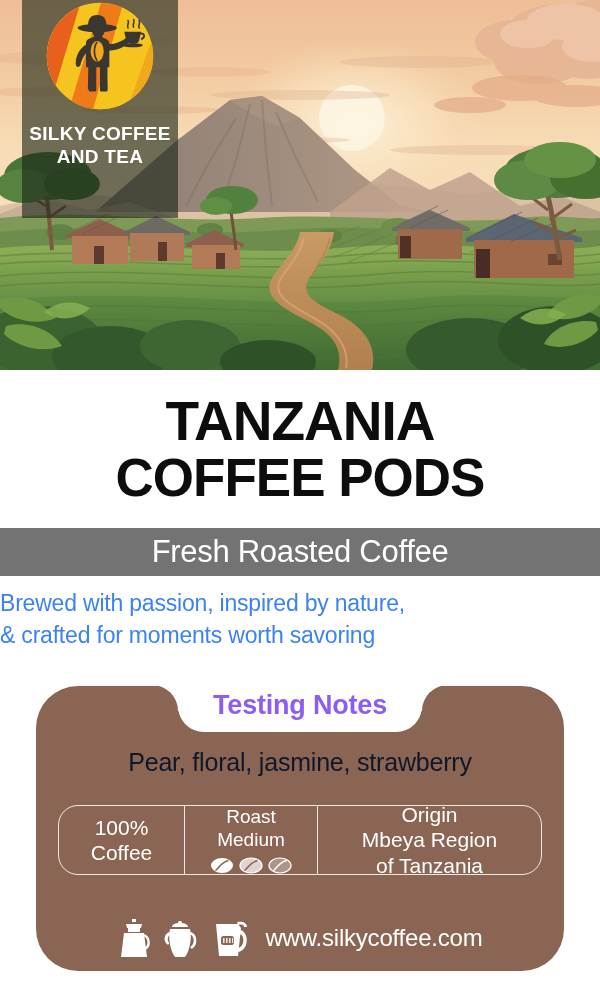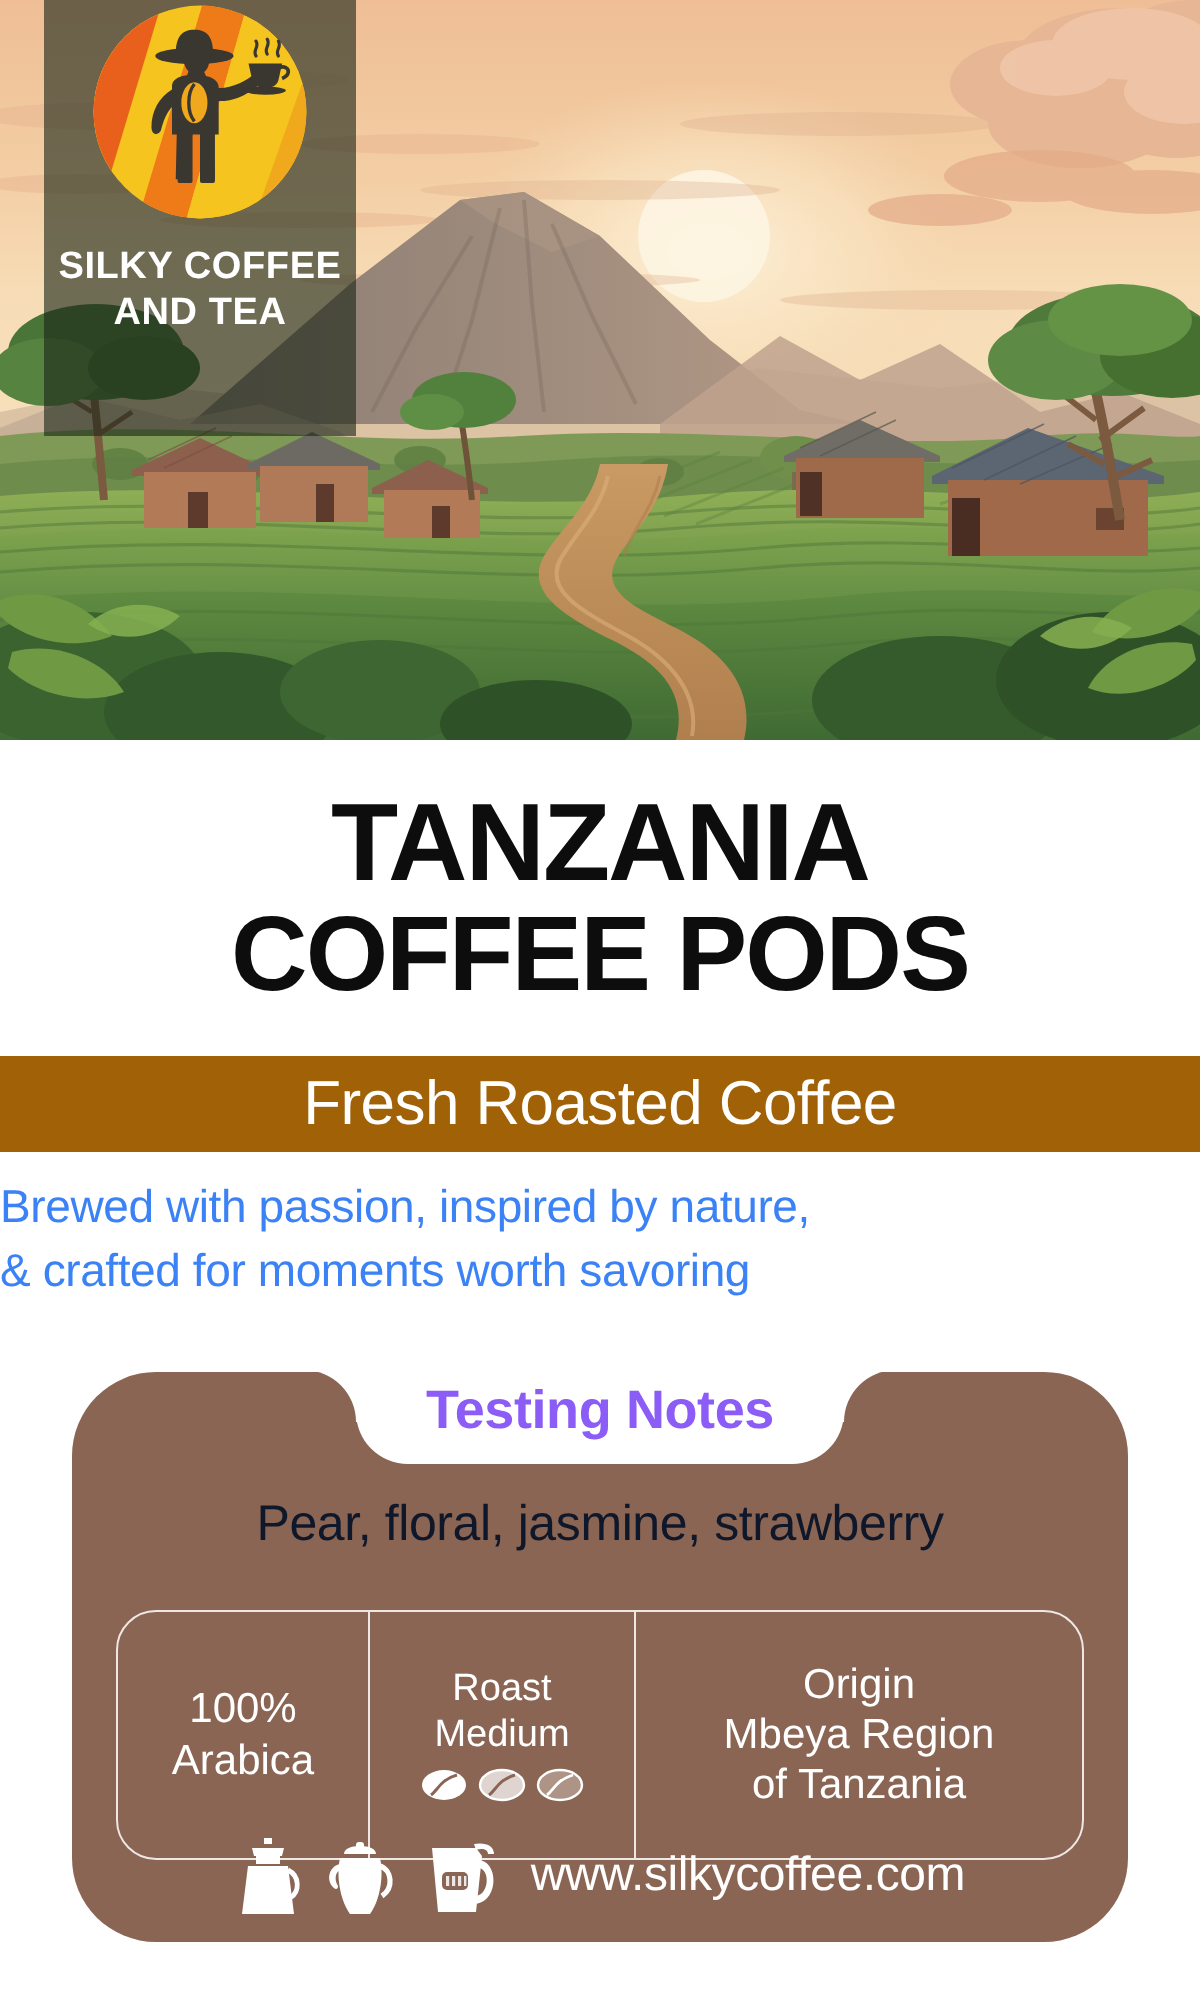--- a/index.html
+++ b/index.html
@@ -34,21 +34,21 @@
   }
   .title-line {
     font-weight:bold; color:#0d0d0d;
     font-size:55px; line-height:1.06; letter-spacing:-1px;
   }
   .title-line.l2 { font-size:53px; }
 
   
   .gray-band {
     position:absolute; left:0; top:528px; width:600px; height:48px;
-    background:#a16207; display:flex; align-items:center; justify-content:center;
+    background:#737373; display:flex; align-items:center; justify-content:center;
   }
   .gray-band-text {
     color:#ffffff; font-size:31px; font-weight:500; letter-spacing:-0.3px;
   }
 
   
   .tagline {
     position:absolute; left:0; top:588px; width:600px;
     text-align:left; color:#3b82f6;
     font-size:23px; line-height:1.38; letter-spacing:-0.2px;
@@ -89,21 +89,21 @@
     font-size:27px; white-space:nowrap; letter-spacing:-0.2px;
   }
   .notes-body {
     position:absolute; left:0; top:62px; width:100%;
     z-index:3; text-align:center; color:#0f172a;
     font-size:25px; letter-spacing:-0.2px;
   }
 
   
   .spec-box {
-    position:absolute; left:22px; top:119px; width:484px; height:125px;
+    position:absolute; left:22px; top:119px; width:484px; height:70px;
     border:1.5px solid rgba(255,255,255,0.85); border-radius:20px;
     display:flex; z-index:3; overflow:hidden;
   }
   .spec-col {
     display:flex; flex-direction:column; align-items:center; justify-content:center;
     color:#ffffff; text-align:center; line-height:1.2;
     border-right:1.5px solid rgba(255,255,255,0.85);
   }
   .spec-col:last-child { border-right:none; }
   .spec-col.c1 { width:126px; }
@@ -419,21 +419,21 @@
 <div class="panel">
   <div class="panel-bg"></div>
   <div class="notch"></div>
   <div class="notes-title">Testing Notes</div>
   <div class="notes-body">Pear, floral, jasmine, strawberry</div>
 
   <div class="spec-box">
 
     <div class="spec-col c1">
       <div class="spec-t1">100%</div>
-      <div class="spec-t1">Arabica</div>
+      <div class="spec-t1">Coffee</div>
     </div>
 
     <div class="spec-col c2">
       <div class="spec-t2">Roast</div>
       <div class="spec-t2">Medium</div>
       <div class="beans">
         <svg width="24" height="17" viewBox="0 0 24 17">
           <ellipse cx="12" cy="8.5" rx="11" ry="7.5" fill="#ffffff"></ellipse>
           <path d="M5.5 13.5 C9 11 10 6 18.5 3.5" stroke="#8b6553" stroke-width="1.5" fill="none"></path>
         </svg>

